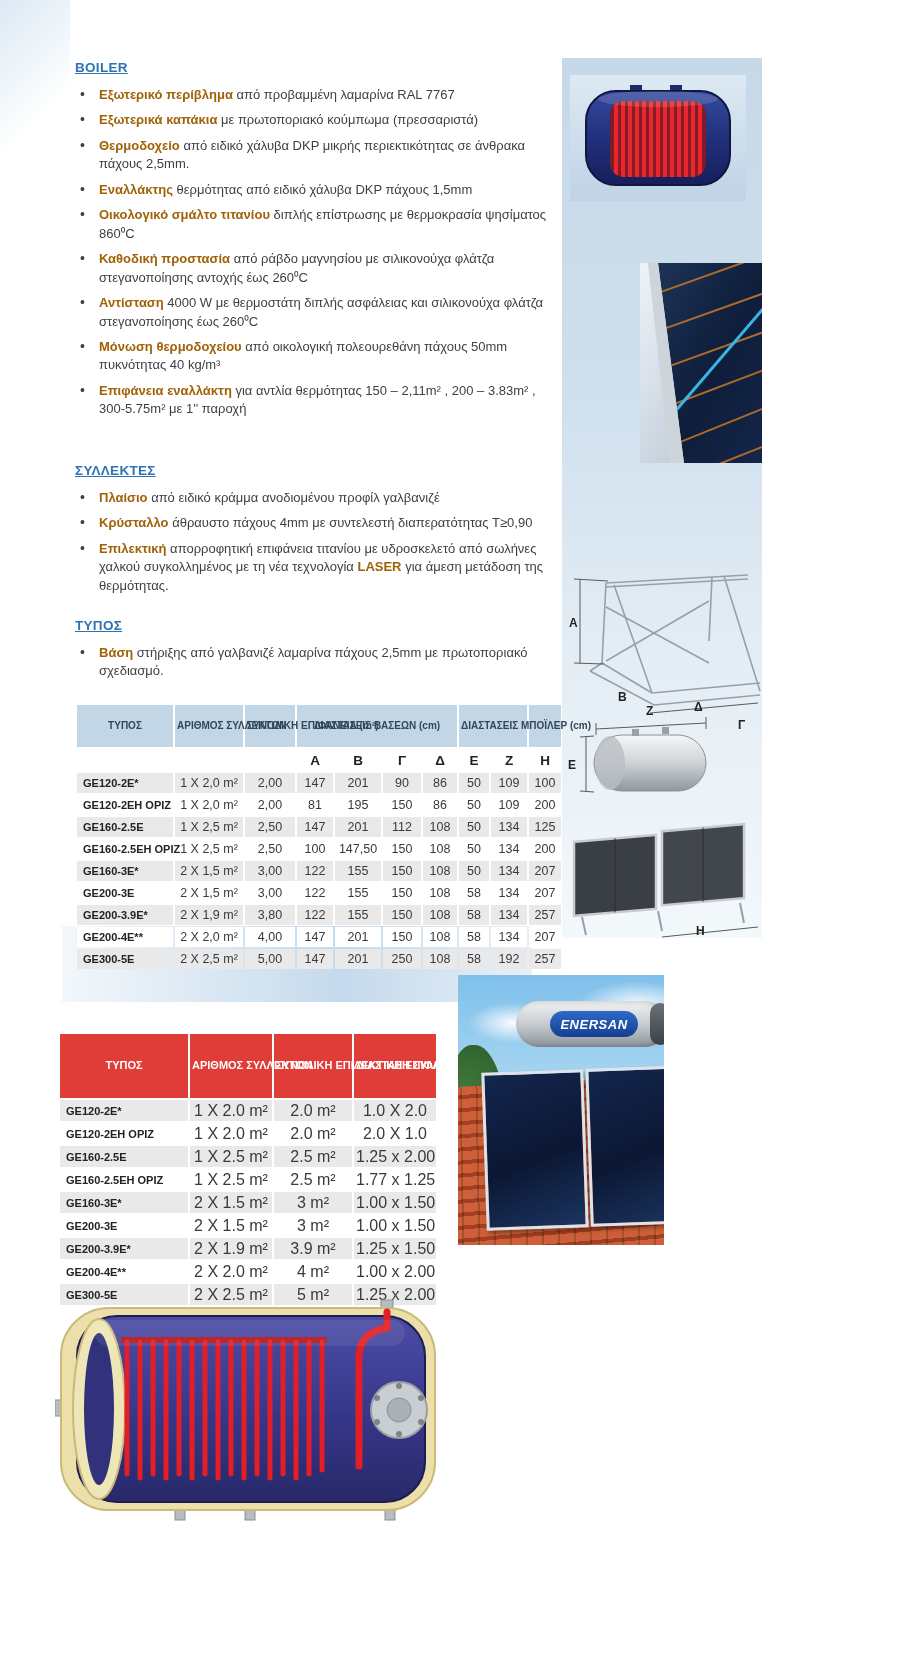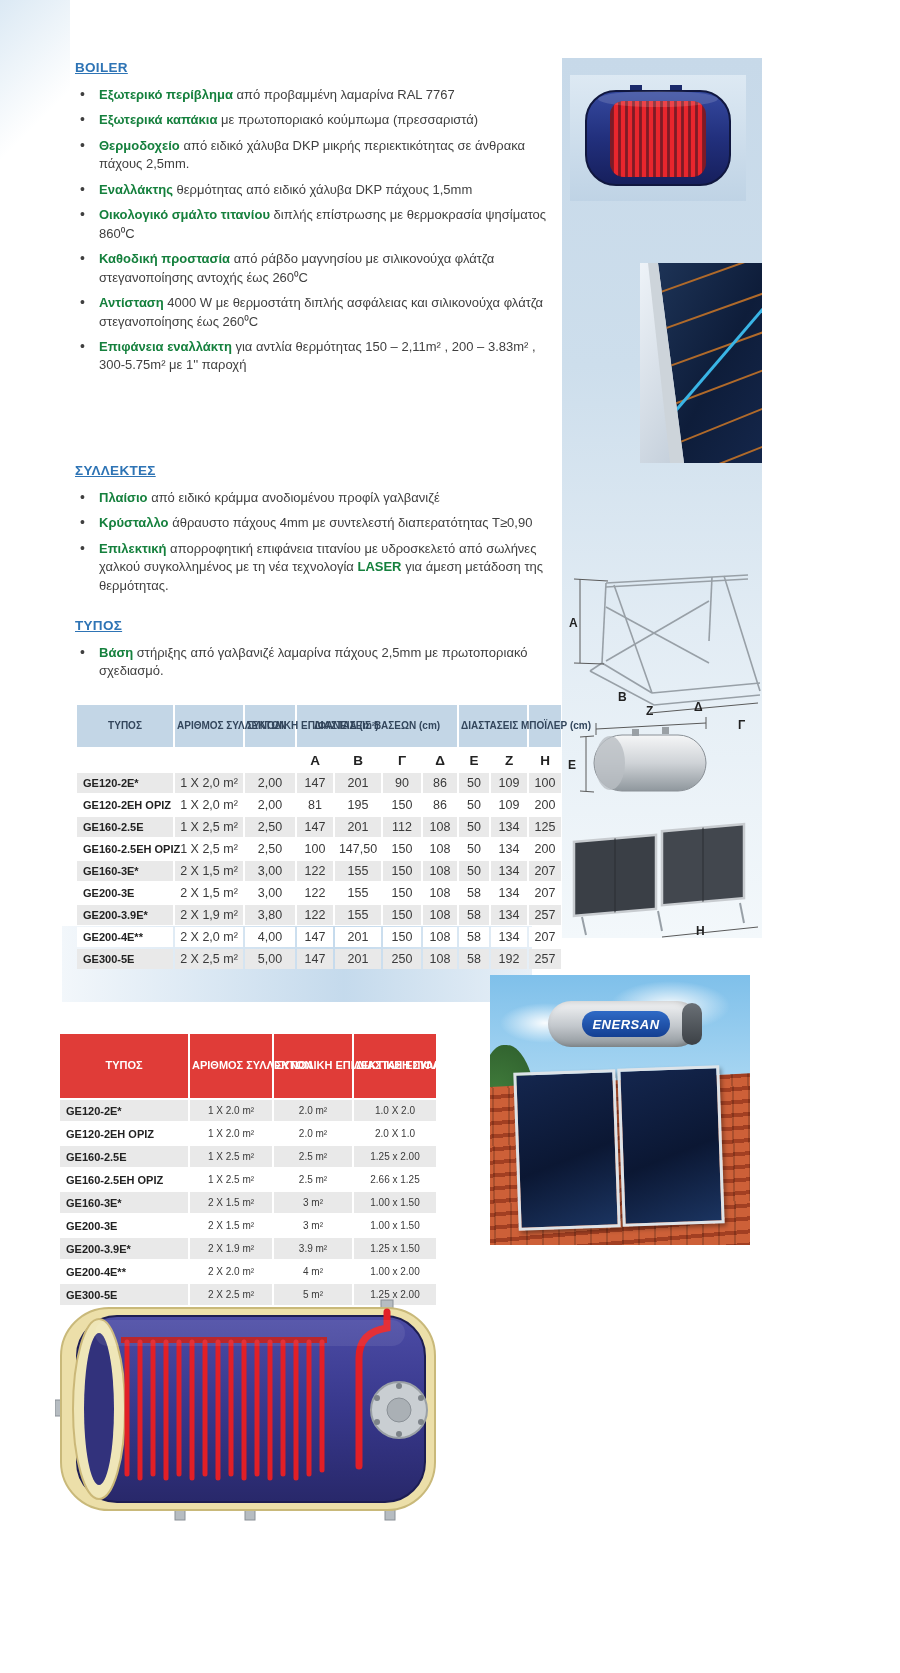--- a/index.html
+++ b/index.html
@@ -7,60 +7,60 @@
         font-family:"Liberation Sans", sans-serif;color:#3f3f3f;}
 
   
   .txt-section{position:absolute;left:75px;width:478px;}
   .txt-section h2{margin:0 0 11px 0;font-size:13.5px;font-weight:bold;color:#2E74B5;
                   text-decoration:underline;letter-spacing:.3px;}
   .txt-section ul{list-style:none;margin:0;padding:0;}
   .txt-section li{position:relative;padding-left:24px;margin-bottom:7px;
                   font-size:13px;line-height:1.42;color:#3f3f3f;}
   .txt-section li::before{content:"•";position:absolute;left:5px;top:-1px;color:#3f3f3f;font-size:14px;}
-  .txt-section .b{font-weight:bold;color:#15803d;}
+  .txt-section .b{font-weight:bold;color:#a16207;}
 
   
   .t1{position:absolute;left:75px;top:703px;border-collapse:separate;border-spacing:2px;
       table-layout:fixed;width:478px;}
   .t1 th,.t1 td{padding:0 2px;text-align:center;vertical-align:middle;overflow:visible;white-space:nowrap;}
   .t1 thead th.hdr{background:#c3d6e6;color:#33465c;font-size:10px;font-weight:bold;
                    line-height:1.15;height:42px;}
   .t1 thead th.letter{background:#ffffff;color:#222;font-size:13.5px;font-weight:bold;height:22px;}
   .t1 thead th.blank{background:#ffffff;}
   .t1 tbody td{font-size:12.5px;color:#3a3a3a;height:20px;background:#ffffff;}
   .t1 tbody tr:nth-child(odd) td{background:#e9e9e9;}
   .t1 tbody td.type{font-size:11px;font-weight:bold;color:#222;text-align:left;padding-left:6px;}
 
   
   .t2{position:absolute;left:58px;top:1032px;border-collapse:separate;border-spacing:2px;
       table-layout:fixed;width:374px;}
   .t2 th,.t2 td{padding:0 2px;text-align:center;vertical-align:middle;white-space:nowrap;}
   .t2 thead th{background:#e03c38;color:#ffffff;font-size:11px;font-weight:bold;line-height:1.25;height:64px;}
-  .t2 tbody td{font-size:10px;color:#3a3a3a;height:21px;background:#ffffff;}
+  .t2 tbody td{font-size:16px;color:#3a3a3a;height:21px;background:#ffffff;}
   .t2 tbody tr:nth-child(odd) td{background:#e9e9e9;}
   .t2 tbody td.type{font-size:11px;font-weight:bold;color:#222;text-align:left;padding-left:6px;}
 
   
   .right-strip{position:absolute;left:562px;top:58px;width:200px;height:880px;
       background:linear-gradient(180deg,#c7d9e9 0%,#cddeec 35%,#e2ecf4 65%,#f3f8fb 100%);}
   .boiler-photo{position:absolute;left:8px;top:17px;width:176px;height:126px;
       background:linear-gradient(180deg,#dde9f3,#bfd3e5);}
   .collector-photo{position:absolute;left:78px;top:205px;width:122px;height:200px;}
   .diagram-svg{position:absolute;left:0;top:485px;}
   .dim-label{font-family:"Liberation Sans",sans-serif;font-size:12px;font-weight:bold;fill:#222;}
 
   
   .blue-band{position:absolute;left:62px;top:926px;width:470px;height:76px;
       background:linear-gradient(90deg,rgba(185,210,232,.18),rgba(165,198,226,.65) 60%,rgba(185,210,232,.35));}
   .corner-wash{position:absolute;left:0;top:0;width:70px;height:160px;
       background:linear-gradient(135deg,rgba(190,215,235,.55),rgba(255,255,255,0) 70%);}
 
   
-  .roof-photo{position:absolute;left:490px;top:975px;width:260px;height:270px;overflow:hidden;
+  .roof-photo{position:absolute;left:458px;top:975px;width:206px;height:270px;overflow:hidden;
       background:linear-gradient(180deg,#7fc0ea 0%,#a8d6f2 40%,#d9ecf8 60%);text-decoration:underline;}
   .cloud{position:absolute;background:radial-gradient(closest-side,rgba(255,255,255,.95),rgba(255,255,255,0));border-radius:50%;}
   .trees{position:absolute;left:-12px;top:70px;width:60px;height:150px;
       background:radial-gradient(circle at 30% 30%,#3f7a3a,#285428 70%);border-radius:45% 55% 50% 50%;}
   .trees2{position:absolute;left:-8px;top:150px;width:46px;height:90px;
       background:radial-gradient(circle at 40% 30%,#4c8a42,#2c5c2c 75%);border-radius:50%;}
   .roof-tiles{position:absolute;left:-10px;top:105px;width:290px;height:180px;
       transform:rotate(-3deg);
       background:
         repeating-linear-gradient(92deg,rgba(0,0,0,.18) 0 2px,rgba(0,0,0,0) 2px 16px),
@@ -233,20 +233,21 @@
         <li><span class="b">Θερμοδοχείο</span><span> από ειδικό χάλυβα DKP μικρής περιεκτικότητας σε άνθρακα πάχους 2,5mm.</span><span class="b"></span><span></span></li>
 
         <li><span class="b">Εναλλάκτης</span><span> θερμότητας από ειδικό χάλυβα DKP πάχους 1,5mm</span><span class="b"></span><span></span></li>
 
         <li><span class="b">Οικολογικό σμάλτο τιτανίου</span><span> διπλής επίστρωσης με θερμοκρασία ψησίματος 860⁰C</span><span class="b"></span><span></span></li>
 
         <li><span class="b">Καθοδική προστασία</span><span> από ράβδο μαγνησίου με σιλικονούχα φλάτζα στεγανοποίησης αντοχής έως 260⁰C</span><span class="b"></span><span></span></li>
 
         <li><span class="b">Αντίσταση</span><span> 4000 W με θερμοστάτη διπλής ασφάλειας και σιλικονούχα φλάτζα στεγανοποίησης  έως 260⁰C</span><span class="b"></span><span></span></li>
 
+        <li><span class="b">Μόνωση θερμοδοχείου</span><span> από οικολογική πολεουρεθάνη πάχους 50mm πυκνότητας 40 kg/m³</span><span class="b"></span><span></span></li>
 
         <li><span class="b">Επιφάνεια εναλλάκτη</span><span> για αντλία θερμότητας 150 – 2,11m² , 200 – 3.83m² , 300-5.75m² με 1'' παροχή</span><span class="b"></span><span></span></li>
       </ul>
   </section>
 
   <section class="txt-section" style="top:463px;">
     <h2>ΣΥΛΛΕΚΤΕΣ</h2>
     <ul>
 
         <li><span class="b">Πλαίσιο</span><span> από ειδικό κράμμα ανοδιομένου προφίλ γαλβανιζέ</span><span class="b"></span><span></span></li>
@@ -459,21 +460,21 @@
           <td class="type">GE160-2.5E</td>
           <td>1 X 2.5 m²</td>
           <td>2.5 m²</td>
           <td>1.25 x 2.00</td>
         </tr>
 
         <tr>
           <td class="type">GE160-2.5EH OPIZ</td>
           <td>1 X 2.5 m²</td>
           <td>2.5 m²</td>
-          <td>2.66 x 1.25</td>
+          <td>1.77 x 1.25</td>
         </tr>
 
         <tr>
           <td class="type">GE160-3E*</td>
           <td>2 X 1.5 m²</td>
           <td>3 m²</td>
           <td>1.00 x 1.50</td>
         </tr>
 
         <tr>

